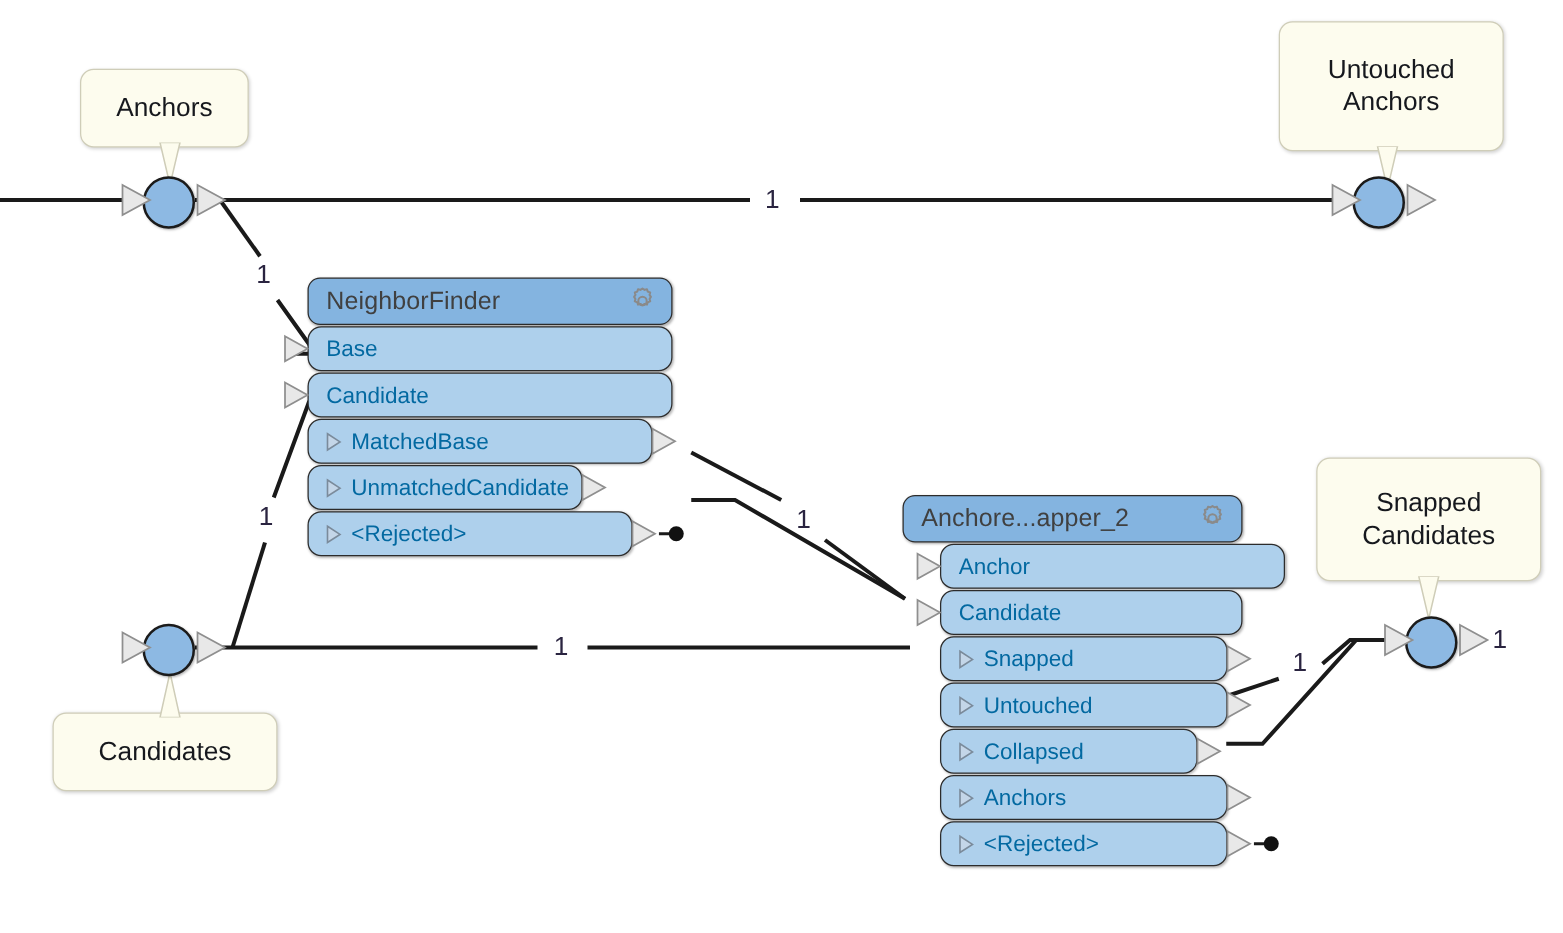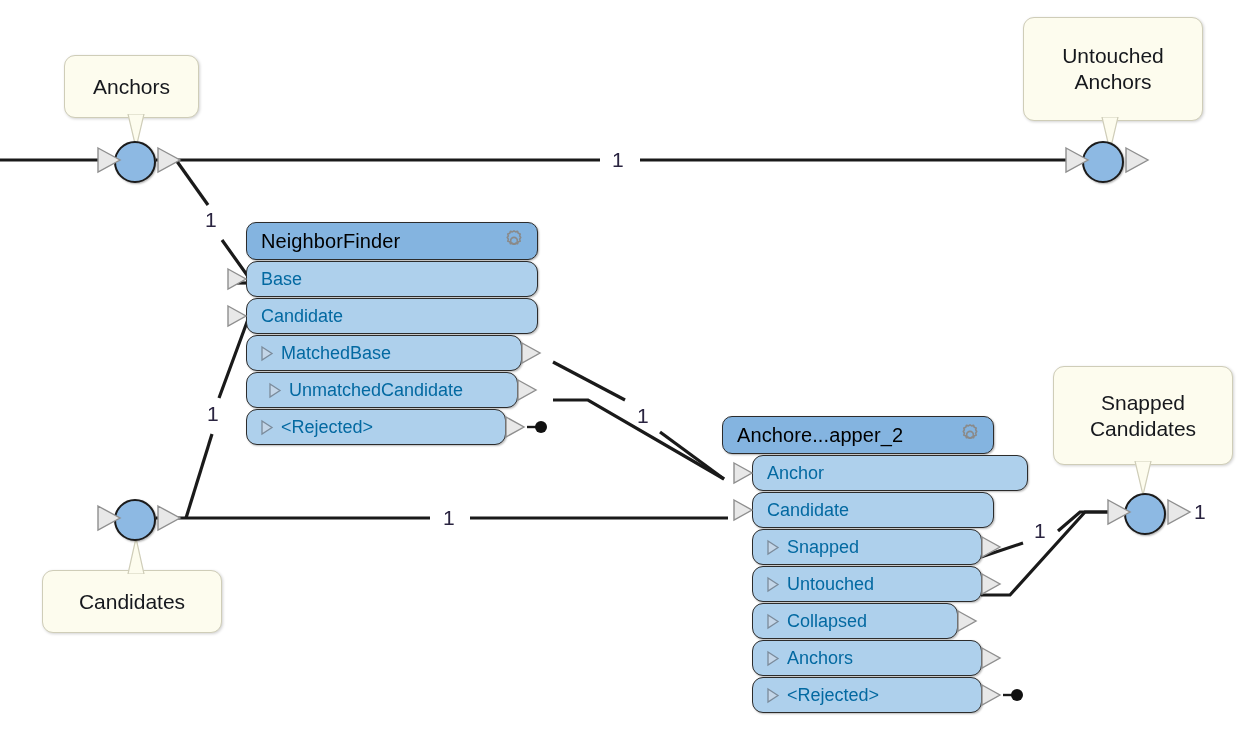--- a/index.html
+++ b/index.html
@@ -35,21 +35,21 @@
     background: #84b4e0;
     border: 1.6px solid #2c2c2c;
     border-radius: 10px;
     display: flex;
     align-items: center;
     padding: 0 10px 0 14px;
     box-shadow: 1px 1px 2px rgba(0,0,0,0.30);
   }
   .comp-title {
     font-size: 20px;
-    color: #000000;
+    color: #404040;
     white-space: nowrap;
     letter-spacing: 0.1px;
   }
   .gear-icon {
     margin-left: auto;
     width: 26px;
     height: 26px;
     display: block;
   }
 
@@ -260,21 +260,21 @@
         <svg class="tri-glyph" viewBox="0 0 17 17" xmlns="http://www.w3.org/2000/svg">
           <path d="M 4,2 L 14,8.5 L 4,15 Z" fill="#c4d6e8" stroke="#7b8b9b" stroke-width="1.3"></path>
         </svg>
         <span class="param-label">MatchedBase</span>
         <svg class="conn right" viewBox="0 0 22 24" xmlns="http://www.w3.org/2000/svg">
           <path d="M 2,2 L 20,12 L 2,22 Z" fill="#e8e8e8" stroke="#8f8f8f" stroke-width="1.4"></path>
         </svg>
       </div>
 
 
-      <div class="param is-output" style="width:272px;padding-left:8px;">
+      <div class="param is-output" style="width:220px;">
         <svg class="tri-glyph" viewBox="0 0 17 17" xmlns="http://www.w3.org/2000/svg">
           <path d="M 4,2 L 14,8.5 L 4,15 Z" fill="#c4d6e8" stroke="#7b8b9b" stroke-width="1.3"></path>
         </svg>
         <span class="param-label">UnmatchedCandidate</span>
         <svg class="conn right" viewBox="0 0 22 24" xmlns="http://www.w3.org/2000/svg">
           <path d="M 2,2 L 20,12 L 2,22 Z" fill="#e8e8e8" stroke="#8f8f8f" stroke-width="1.4"></path>
         </svg>
       </div>
 
       <div class="param is-output" style="width:260px;">
@@ -287,21 +287,21 @@
         </svg>
         <svg style="position:absolute; right:-46px; top:50%; transform:translateY(-50%); width:24px; height:24px;" viewBox="0 0 24 24" xmlns="http://www.w3.org/2000/svg">
           <line x1="0" y1="12" x2="10" y2="12" stroke="#1a1a1a" stroke-width="2.4"></line>
           <circle cx="14" cy="12" r="6" fill="#111111"></circle>
         </svg>
       </div>
 
     </div>
   </div>
 
-  <div class="component" style="left:722px; top:416px; width:272px;">
+  <div class="component" style="left:722px; top:396px; width:272px;">
     <div class="comp-header">
       <span class="comp-title">Anchore...apper_2</span>
       <svg class="gear-icon" viewBox="0 0 24 24" xmlns="http://www.w3.org/2000/svg">
         <path d="M12 2.6l1.5 1.0 1.8-.5.6 1.8 1.8.6-.5 1.8 1.0 1.5-1.0 1.5.5 1.8-1.8.6-.6 1.8-1.8-.5-1.5 1.0-1.5-1.0-1.8.5-.6-1.8-1.8-.6.5-1.8-1.0-1.5 1.0-1.5-.5-1.8 1.8-.6.6-1.8 1.8.5z" fill="none" stroke="#8a8a8a" stroke-width="1.5" stroke-linejoin="round"></path>
         <circle cx="12" cy="11.8" r="3.1" fill="none" stroke="#8a8a8a" stroke-width="1.5"></circle>
       </svg>
     </div>
     <div class="params">
 
       <div class="param is-input" style="width:276px; margin-left:30px;">

